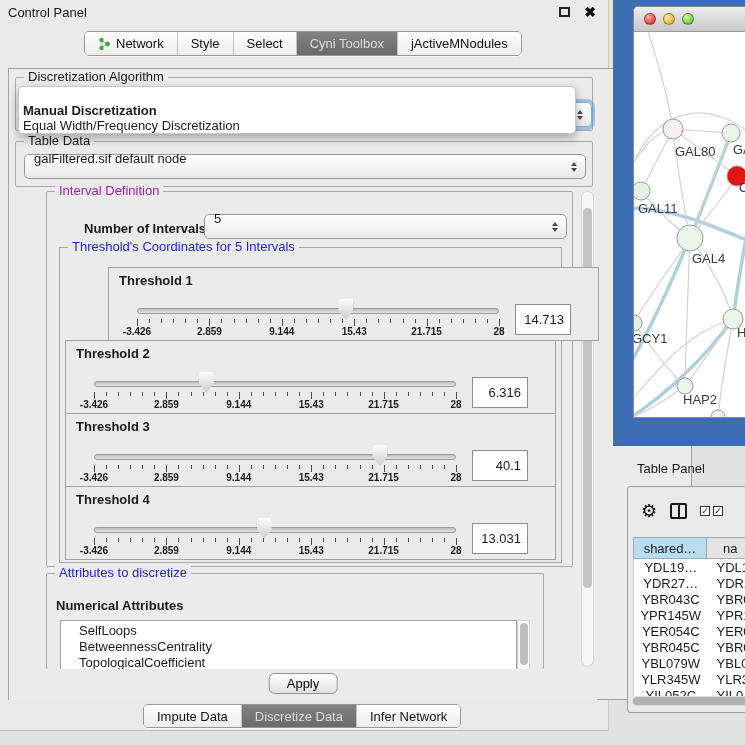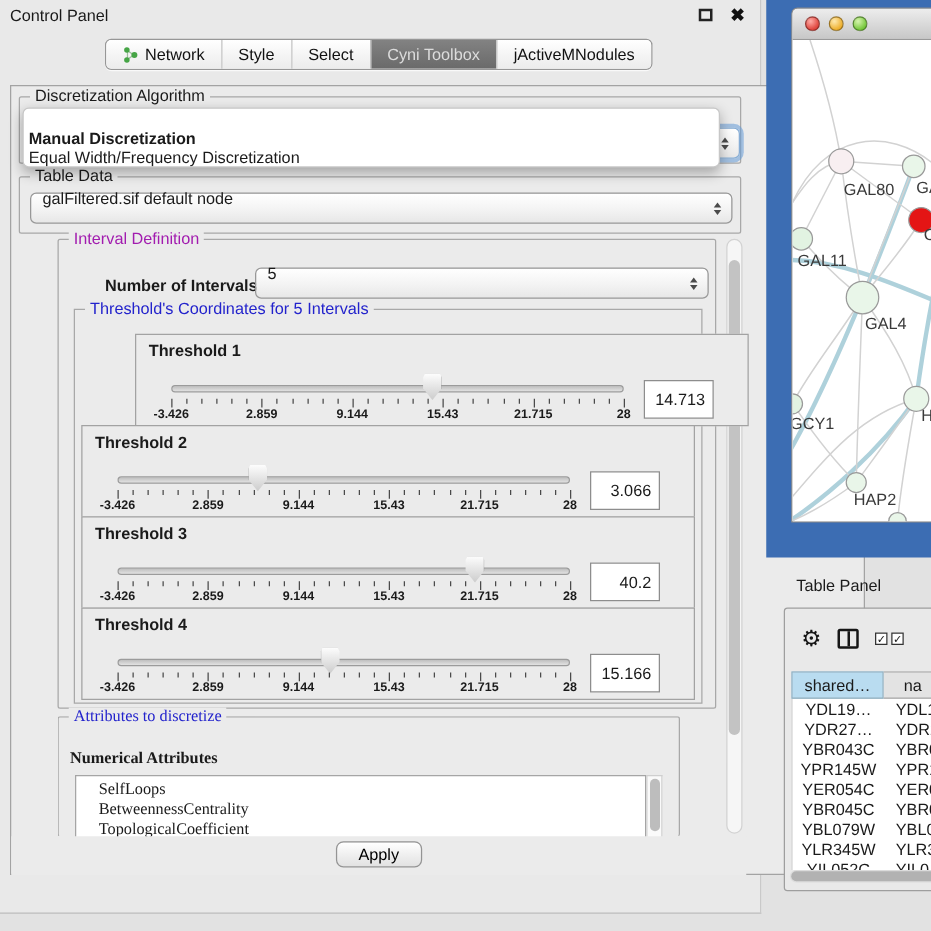--- a/index.html
+++ b/index.html
@@ -72,21 +72,21 @@
     clip-path:polygon(10% 0,90% 0,100% 14%,100% 55%,50% 100%,0 55%,0 14%);
     filter:drop-shadow(0 0 1px #777);}
   .ticks{position:absolute;left:28px;top:51px;width:363px;height:8px;}
   .tick{position:absolute;top:0;width:1px;height:4px;background:#4a4a4a;}
   .tick.major{height:7px;}
   .tick-labels{position:absolute;left:0;top:58px;width:100%;height:12px;}
   .tick-labels span{position:absolute;transform:translateX(-50%);font-size:10px;font-weight:bold;color:#1a1a1a;white-space:nowrap;}
   .value-box{position:absolute;left:406px;top:36px;width:56px;height:31px;background:#fff;border:1px solid #8d8d8d;
     font-size:13px;display:flex;align-items:center;justify-content:flex-end;padding-right:6px;}
   
-  #attr-group{left:37px;top:504px;width:498px;height:96px;border-bottom:none;overflow:visible;font-family:Liberation Serif, serif;}
+  #attr-group{left:37px;top:504px;width:498px;height:96px;border-bottom:none;overflow:visible;}
   .list-title{position:absolute;left:9px;top:24px;font-weight:bold;font-size:13px;}
   .attr-list{position:absolute;left:13px;top:46px;width:457px;height:50px;background:#fff;
     border:1px solid #a5a5a5;border-bottom:none;overflow:hidden;padding:2px 0 0 18px;font-size:13px;line-height:16px;}
   .attr-scroll{position:absolute;left:470px;top:46px;width:13px;height:50px;background:#fafafa;border:1px solid #cfcfcf;border-bottom:none;}
   .attr-thumb{position:absolute;left:2px;top:2px;width:8px;height:42px;background:#bdbdbd;border-radius:4px;}
   .bottom-bar{position:absolute;left:0;top:600px;width:588px;height:31px;background:#ebebeb;z-index:3;}
   .apply-btn{position:absolute;left:50%;top:4px;transform:translateX(-50%);padding:2px 17px;font-size:13px;
     border:1px solid #949494;border-radius:6px;background:linear-gradient(#ffffff,#ededed 60%,#e2e2e2);}
   
   .net-frame{position:absolute;left:613px;top:0;width:132px;height:446px;background:#3c6db3;}
@@ -290,21 +290,21 @@
               <div class="tick major" style="left: 362.1px;"></div>
             </div>
     <div class="tick-labels">
               <span style="left: 28px;">-3.426</span>
               <span style="left: 100.4px;">2.859</span>
               <span style="left: 172.8px;">9.144</span>
               <span style="left: 245.2px;">15.43</span>
               <span style="left: 317.6px;">21.715</span>
               <span style="left: 390px;">28</span>
             </div>
-    <div class="value-box">3.066</div>
+    <div class="value-box">6.316</div>
   </div>
 
   <div class="thr-panel">
     <span class="thr-label">Threshold 3</span>
     <div class="track"></div>
     <div class="thumb" style="left: 306.474px;"></div>
     <div class="ticks">
               <div class="tick major" style="left: 0px;"></div>
               <div class="tick" style="left: 12.07px;"></div>
               <div class="tick" style="left: 24.14px;"></div>
@@ -338,21 +338,21 @@
               <div class="tick major" style="left: 362.1px;"></div>
             </div>
     <div class="tick-labels">
               <span style="left: 28px;">-3.426</span>
               <span style="left: 100.4px;">2.859</span>
               <span style="left: 172.8px;">9.144</span>
               <span style="left: 245.2px;">15.43</span>
               <span style="left: 317.6px;">21.715</span>
               <span style="left: 390px;">28</span>
             </div>
-    <div class="value-box">40.2</div>
+    <div class="value-box">40.1</div>
   </div>
 
   <div class="thr-panel">
     <span class="thr-label">Threshold 4</span>
     <div class="track"></div>
     <div class="thumb" style="left: 190.637px;"></div>
     <div class="ticks">
               <div class="tick major" style="left: 0px;"></div>
               <div class="tick" style="left: 12.07px;"></div>
               <div class="tick" style="left: 24.14px;"></div>
@@ -386,21 +386,21 @@
               <div class="tick major" style="left: 362.1px;"></div>
             </div>
     <div class="tick-labels">
               <span style="left: 28px;">-3.426</span>
               <span style="left: 100.4px;">2.859</span>
               <span style="left: 172.8px;">9.144</span>
               <span style="left: 245.2px;">15.43</span>
               <span style="left: 317.6px;">21.715</span>
               <span style="left: 390px;">28</span>
             </div>
-    <div class="value-box">15.166</div>
+    <div class="value-box">13.031</div>
   </div>
 </div>
     </div>
 
     <div class="group" id="attr-group">
       <span class="group-title blue">Attributes to discretize</span>
       <span class="list-title">Numerical Attributes</span>
       <div class="attr-list" id="attr-list">
           <div>SelfLoops</div>
           <div>BetweennessCentrality</div>
@@ -410,20 +410,31 @@
         <div class="attr-thumb"></div>
       </div>
     </div>
 
     <div class="bottom-bar">
       <button class="apply-btn">Apply</button>
     </div>
 
   </div>
 
+  <div class="seg-group bottom-tabs" id="bottom-tabs">
+      <div class="seg">
+        <span>Impute Data</span>
+      </div>
+      <div class="seg selected">
+        <span>Discretize Data</span>
+      </div>
+      <div class="seg">
+        <span>Infer Network</span>
+      </div>
+    </div>
 </div>
 
 <div class="net-frame">
   <div class="mac-window">
     <div class="mac-titlebar">
       <span class="light red"></span>
       <span class="light yellow"></span>
       <span class="light green"></span>
     </div>
     <svg class="net-canvas" viewBox="0 0 117 386" xmlns="http://www.w3.org/2000/svg">

